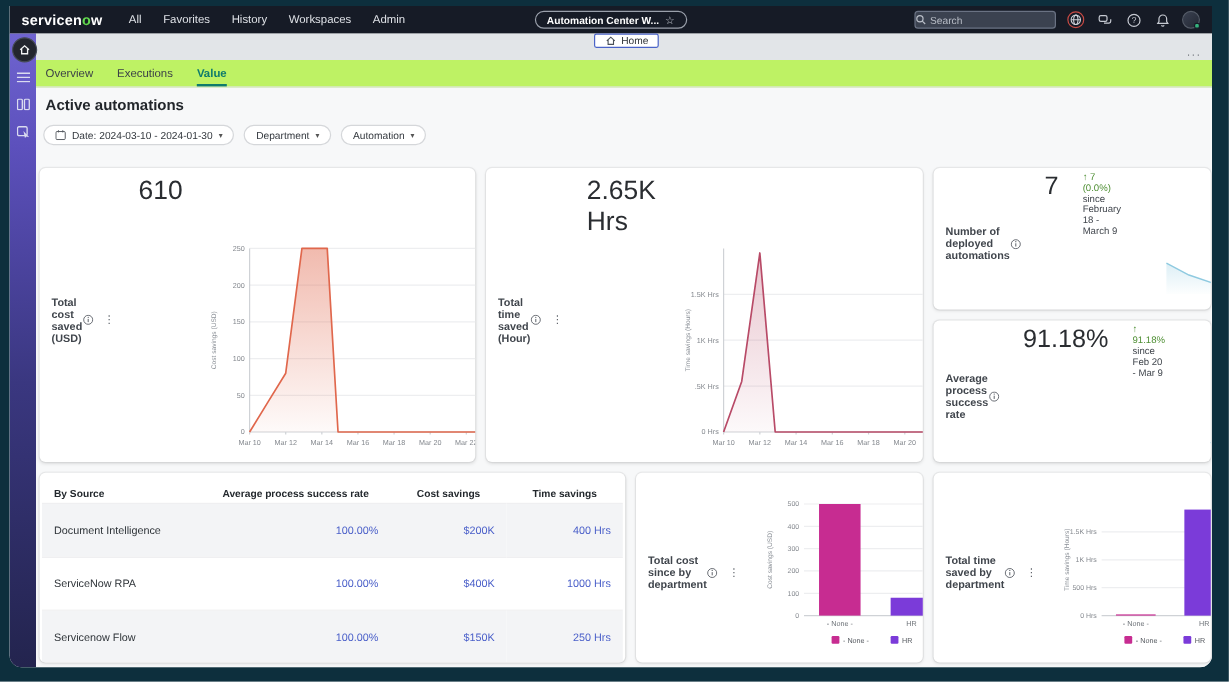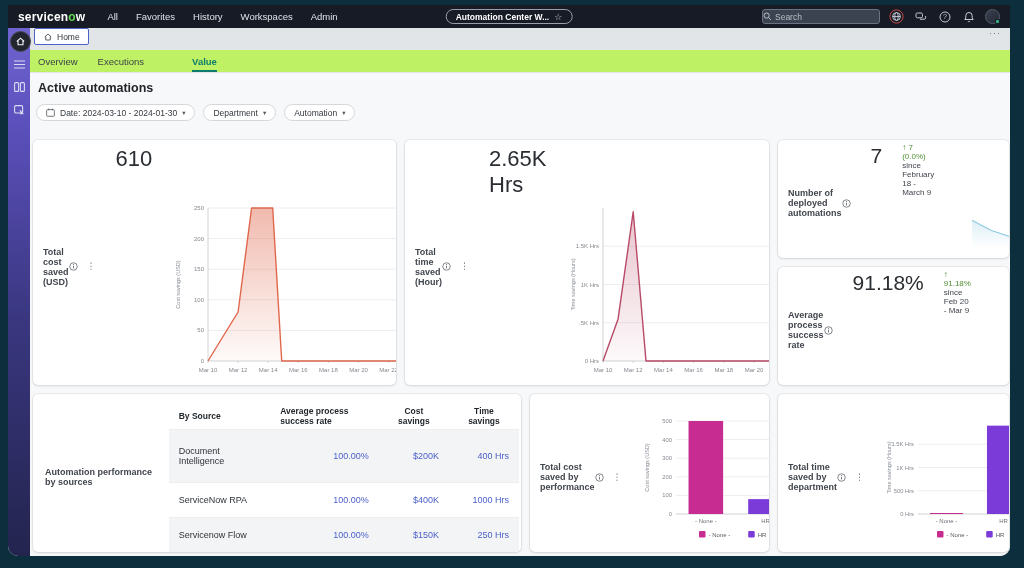--- a/index.html
+++ b/index.html
@@ -28,40 +28,40 @@
     color:#C8CCD4; font-size:8.5px; font-family:"Liberation Sans",sans-serif; padding:0 3px; }
   .searchbox input::placeholder { color:#B9BEC7; }
   .navicon { width:15px; height:15px; display:flex; align-items:center; justify-content:center; }
   .avatar { position:relative; width:15px; height:15px; border-radius:50%;
     background:linear-gradient(135deg,#3A4150,#232834); border:1px solid #555c68; }
   .avatar .presence { position:absolute; right:-1px; bottom:-1px; width:5px; height:5px;
     border-radius:2px; background:#36B37E; border:1px solid #161B26; }
 
   
   .tabstrip { position:relative; margin-left:22px; height:22px; background:#E2E5E8;
-    display:flex; align-items:flex-start; }
+    display:flex; align-items:center;flex-direction:column; }
   .home-tab { display:flex; align-items:center; gap:4px; margin-left:4px; height:17px;
     padding:0 8px; background:#fff; border:1px solid #4A63C8; border-radius:2px;
     font-size:8.5px; color:#2F3338; }
   .tab-overflow { margin-left:auto; margin-right:9px; font-size:9px; color:#6A6F75; letter-spacing:1px; }
   .home-circle { position:absolute; left:2px; top:26px; width:21px; height:21px;
     border-radius:50%; background:#23262F; border:1px solid #454a56; z-index:6;
     display:flex; align-items:center; justify-content:center; }
 
   
   .sidebar { position:absolute; left:0; top:23px; bottom:0; width:22px;
     background:linear-gradient(180deg,#6F64D0 0%, #5C50BC 18%, #3A3780 55%, #23244E 100%);
     display:flex; flex-direction:column; align-items:center; padding-top:32px; gap:13px; z-index:5; }
 
   
   .content { position:absolute; left:22px; top:45px; right:0; bottom:0; background:#F7F8F9; }
   .subtabs { display:flex; gap:20px; padding:6px 0 0 8px; height:23px;
     border-bottom:1px solid #E2E4E6; background:#bef264; }
   .subtab { font-size:9.5px; color:#3C4147; padding-bottom:6px; cursor:default; }
-  .subtab.active { color:#0E7B6C; font-weight:bold; border-bottom:2px solid #0E7B6C; padding-bottom:0;margin-left:28px; }
+  .subtab.active { color:#0E7B6C; font-weight:bold; border-bottom:2px solid #0E7B6C; padding-bottom:0; }
   .page-title { position:absolute; left:8px; top:31px; font-size:12.5px; font-weight:bold; color:#22262B; }
   .filters { position:absolute; left:6px; top:54px; display:flex; gap:8px; }
   .pill { display:flex; align-items:center; gap:5px; height:17px; padding:0 9px;
     background:#fff; border:1px solid #D5D7DA; border-radius:9px;
     font-size:8.5px; color:#33383E; }
   .pill .chev { font-size:6.5px; color:#555; }
 
   .card { position:absolute; background:#fff; border-radius:5px;
     box-shadow:0 0 0 1px rgba(0,0,0,.05), 0 1px 3px rgba(0,0,0,.10);
     display:flex; overflow:hidden; }
@@ -388,23 +388,20 @@
                 <stop offset="0%" stop-color="rgba(143,202,224,0.30)"></stop>
                 <stop offset="100%" stop-color="rgba(143,202,224,0.02)"></stop>
               </linearGradient>
             </defs>
             <polygon points="2.0,28.3 22.7,12.8 43.4,16.5 64.1,10.8 84.8,10.8 105.5,10.8 126.2,10.8 146.9,10.8 167.6,10.8 188.3,10.8 209.0,9.3 209,31 2,31" fill="url(#success_spark-g)"></polygon>
             <polyline points="2.0,28.3 22.7,12.8 43.4,16.5 64.1,10.8 84.8,10.8 105.5,10.8 126.2,10.8 146.9,10.8 167.6,10.8 188.3,10.8 209.0,9.3" fill="none" stroke="#8FCAE0" stroke-width="1.2" stroke-linejoin="round"></polyline>
           </svg></div>
     </section>
 
     <section class="card" id="card-table" style="padding:0 2px;">
-      <div class="card-head">
-        <span class="card-title">Automation performance by sources</span>
-      </div>
       <table class="srctable">
         <thead>
           <tr>
             <th style="width:29%">By Source</th>
             <th style="width:31%">Average process success rate</th>
             <th class="c" style="width:20%">Cost savings</th>
             <th class="c" style="width:20%">Time savings</th>
           </tr>
         </thead>
         <tbody>
@@ -425,21 +422,21 @@
               <td class="link">100.00%</td>
               <td class="link">$150K</td>
               <td class="link">250 Hrs</td>
             </tr>
           </tbody>
       </table>
     </section>
 
     <section class="card" id="card-costdept">
       <div class="card-head">
-        <span class="card-title">Total cost saved by performance</span>
+        <span class="card-title">Total cost since by department</span>
         <span class="card-actions">
           <svg width="9" height="9" viewBox="0 0 12 12">
               <circle cx="6" cy="6" r="5" fill="none" stroke="#5A5F66" stroke-width="1"></circle>
               <line x1="6" y1="5" x2="6" y2="8.6" stroke="#5A5F66" stroke-width="1.1"></line>
               <circle cx="6" cy="3.2" r="0.7" fill="#5A5F66"></circle>
             </svg>
           <span class="kebab">⋮</span>
         </span>
       </div>
       <div class="chart-wrap"><svg width="219" height="126">

